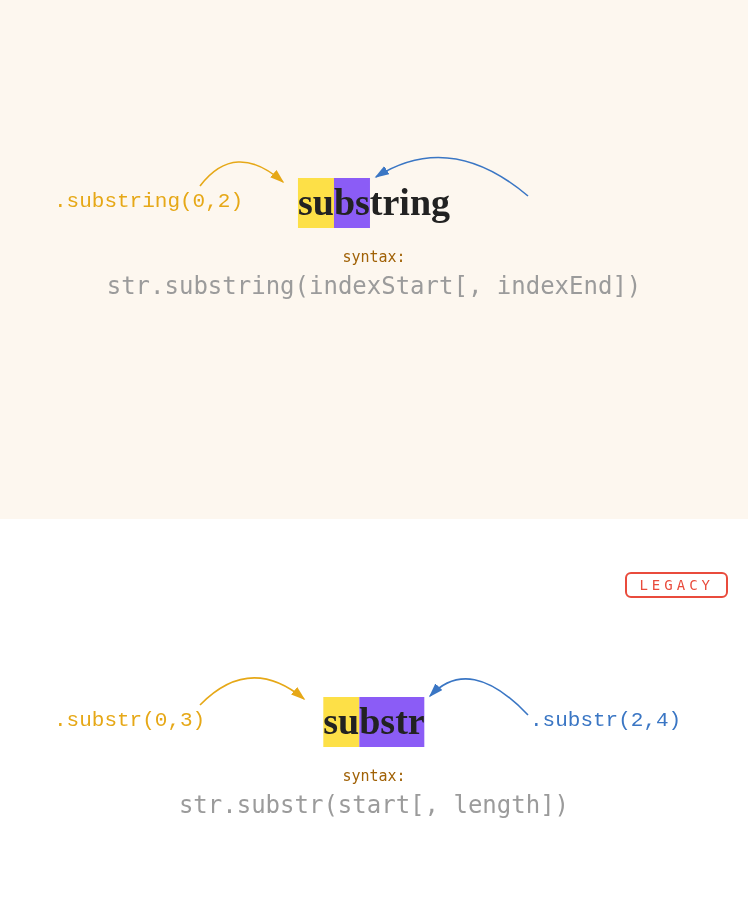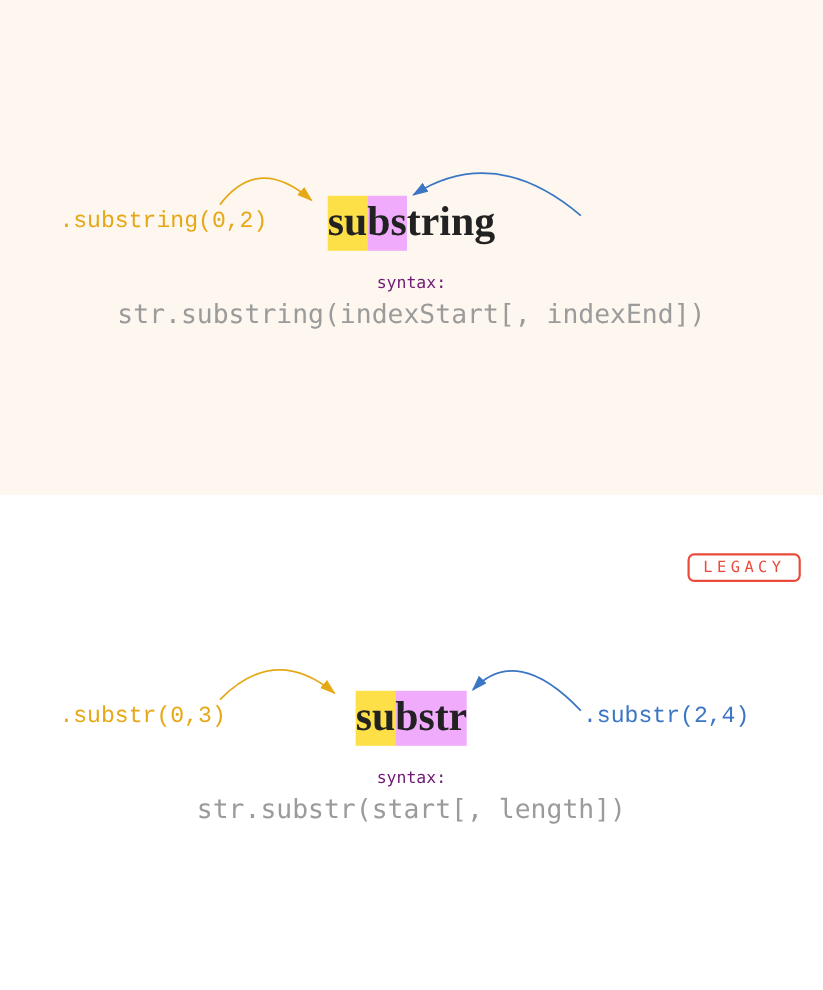--- a/index.html
+++ b/index.html
@@ -6,21 +6,21 @@
   body {
     width: 748px;
     height: 900px;
     font-family: 'Menlo', 'Consolas', 'Courier New', monospace;
     background: #ffffff;
     overflow: hidden;
   }
   .panel {
     position: relative;
     width: 100%;
-    height: 450px;
+    height: 519px;
   }
   .panel-top {
     background: #fdf7ef;
   }
   .panel-bottom {
     background: #ffffff;
   }
   .badge {
     position: absolute;
     top: 20px;
@@ -45,21 +45,21 @@
     color: #222;
     white-space: nowrap;
     letter-spacing: 0;
   }
   .hl-orange {
     background: #fde047;
     display: inline-block;
     padding: 2px 0 4px 0;
   }
   .hl-blue {
-    background: #f0abfc;
+    background: #8b5cf6;
     display: inline-block;
     padding: 2px 0 4px 0;
   }
   .hl-none {
     display: inline-block;
     padding: 2px 0 4px 0;
   }
   .label {
     position: absolute;
     font-size: 21px;
@@ -69,21 +69,21 @@
   .label-orange { color: #e6a817; }
   .label-blue { color: #3a76c4; }
   .syntax-block {
     position: absolute;
     top: 248px;
     left: 0;
     width: 100%;
     text-align: center;
   }
   .syntax-label {
-    color: #701a75;
+    color: #a16207;
     font-size: 15px;
     font-family: 'Menlo', 'Consolas', monospace;
     margin-bottom: 6px;
     text-align: center;
   }
   .syntax-text {
     color: #9b9b9b;
     font-size: 24px;
     font-family: 'Menlo', 'Consolas', monospace;
   }

